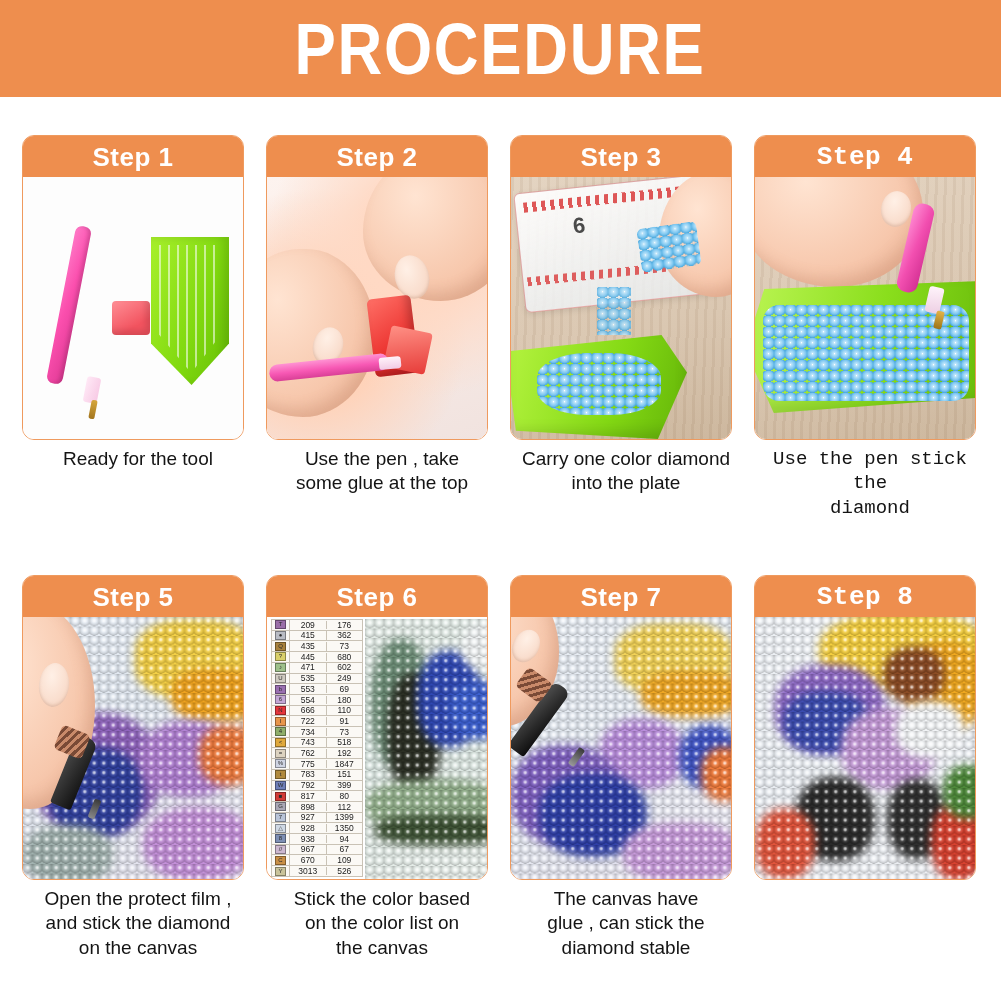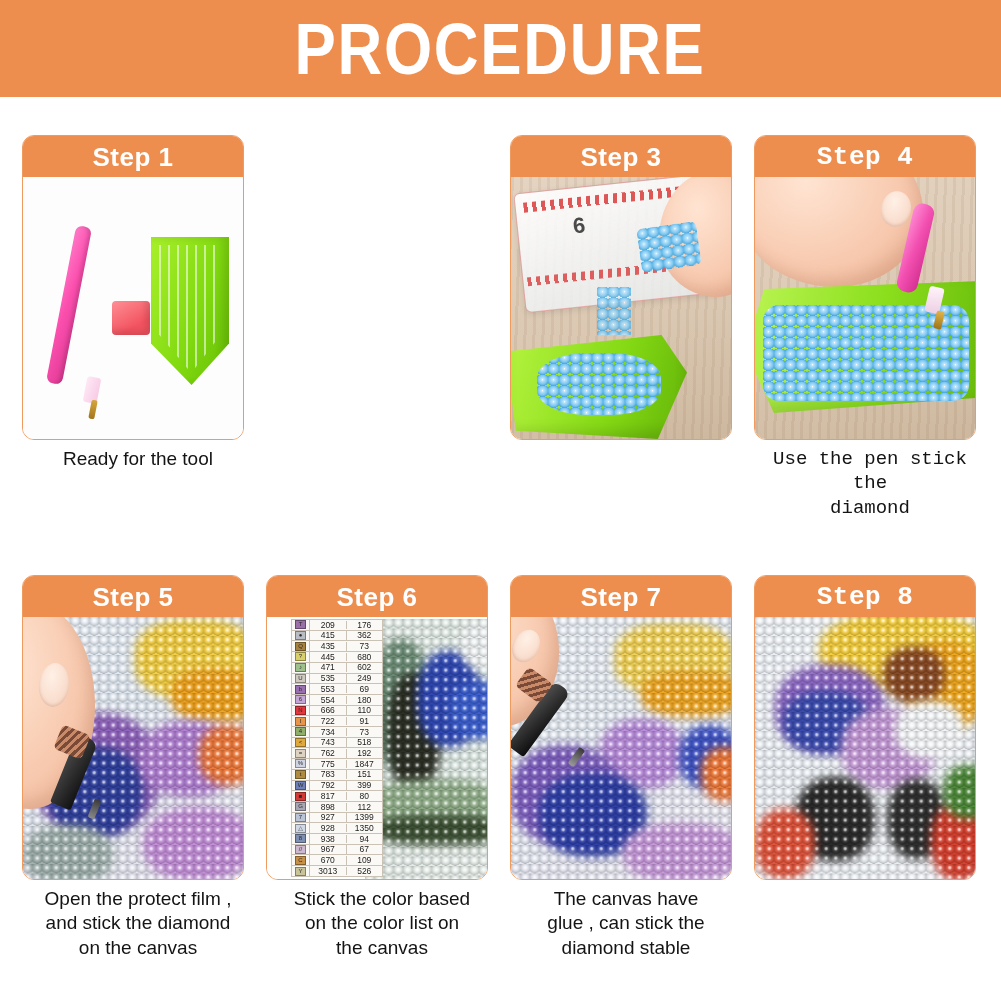--- a/index.html
+++ b/index.html
@@ -352,21 +352,20 @@
   .s6-list {
     position: absolute;
     left: 4px; top: 2px;
     width: 92px; height: 258px;
     background: #0ea5e9;
     border: 1px solid #c9c2b5;
     box-sizing: border-box;
     display: flex;
     flex-direction: column;
     overflow: hidden;
-    margin-left: 20px;
   }
   .s6-row {
     display: flex;
     align-items: center;
     flex: 1 1 0;
     min-height: 0;
     border-bottom: 1px solid #c9c2b5;
     background: #fbf9f5;
   }
   .s6-row:last-child { border-bottom: none; }
@@ -431,20 +430,42 @@
               <div class="pen1-tipm"></div>
               <div class="glue1"></div>
               <div class="tray1"></div>
               <div class="tray1-lines"></div>
             </div>
           </div>
         </div>
         <div class="caption">Ready for the tool</div>
       </div>
 
+      <div class="cell cell-1">
+        <div class="card">
+          <div class="card-head">
+            <div class="card-head-label">Step 2</div>
+          </div>
+          <div class="card-body">
+            <div class="bg-skin"></div>
+            <div class="scene">
+              <div class="hand" style="left:96px;top:-26px;width:150px;height:150px;"></div>
+              <div class="nail" style="left:128px;top:78px;width:34px;height:44px;transform:rotate(-14deg);"></div>
+              <div class="hand" style="left:-42px;top:72px;width:150px;height:168px;"></div>
+              <div class="nail" style="left:46px;top:150px;width:30px;height:38px;transform:rotate(16deg);"></div>
+              <div class="s2-glue"></div>
+              <div class="s2-glue2"></div>
+              <div class="s2-pen"></div>
+              <div class="s2-pentip"></div>
+            </div>
+          </div>
+        </div>
+        <div class="caption">Use the pen , take
+some glue at the top</div>
+      </div>
 
       <div class="cell cell-2">
         <div class="card">
           <div class="card-head">
             <div class="card-head-label">Step 3</div>
           </div>
           <div class="card-body">
             <div class="bg-wood"></div>
             <div class="scene">
               <div class="s3-bag"></div>
@@ -452,20 +473,22 @@
               <div class="s3-bag-stripe2"></div>
               <div class="s3-bagnum">6</div>
               <div class="hand" style="left:148px;top:-6px;width:110px;height:126px;"></div>
               <div class="beads beads-blue" style="left:128px;top:48px;width:60px;height:44px;border-radius:6px;transform:rotate(-8deg);"></div>
               <div class="beads beads-blue" style="left:86px;top:110px;width:34px;height:48px;opacity:.85;"></div>
               <div class="s3-tray"></div>
               <div class="beads beads-blue" style="left:26px;top:176px;width:124px;height:62px;border-radius:40%;"></div>
             </div>
           </div>
         </div>
+        <div class="caption">Carry one color diamond
+into the plate</div>
       </div>
 
       <div class="cell cell-3">
         <div class="card">
           <div class="card-head">
             <div class="card-head-label">Step 4</div>
           </div>
           <div class="card-body">
             <div class="bg-wood"></div>
             <div class="scene">

